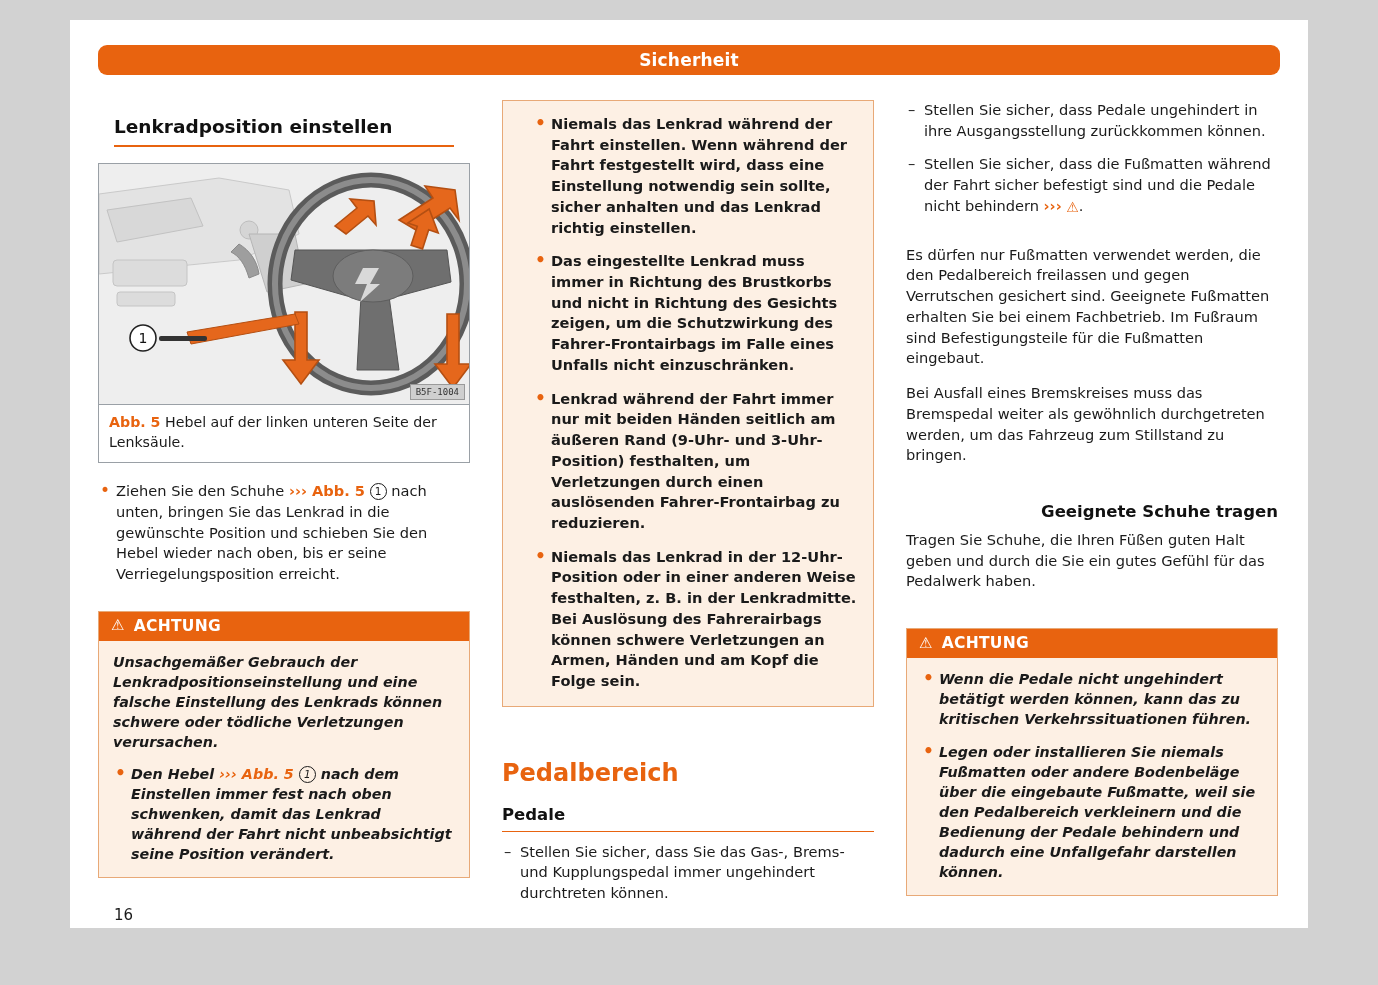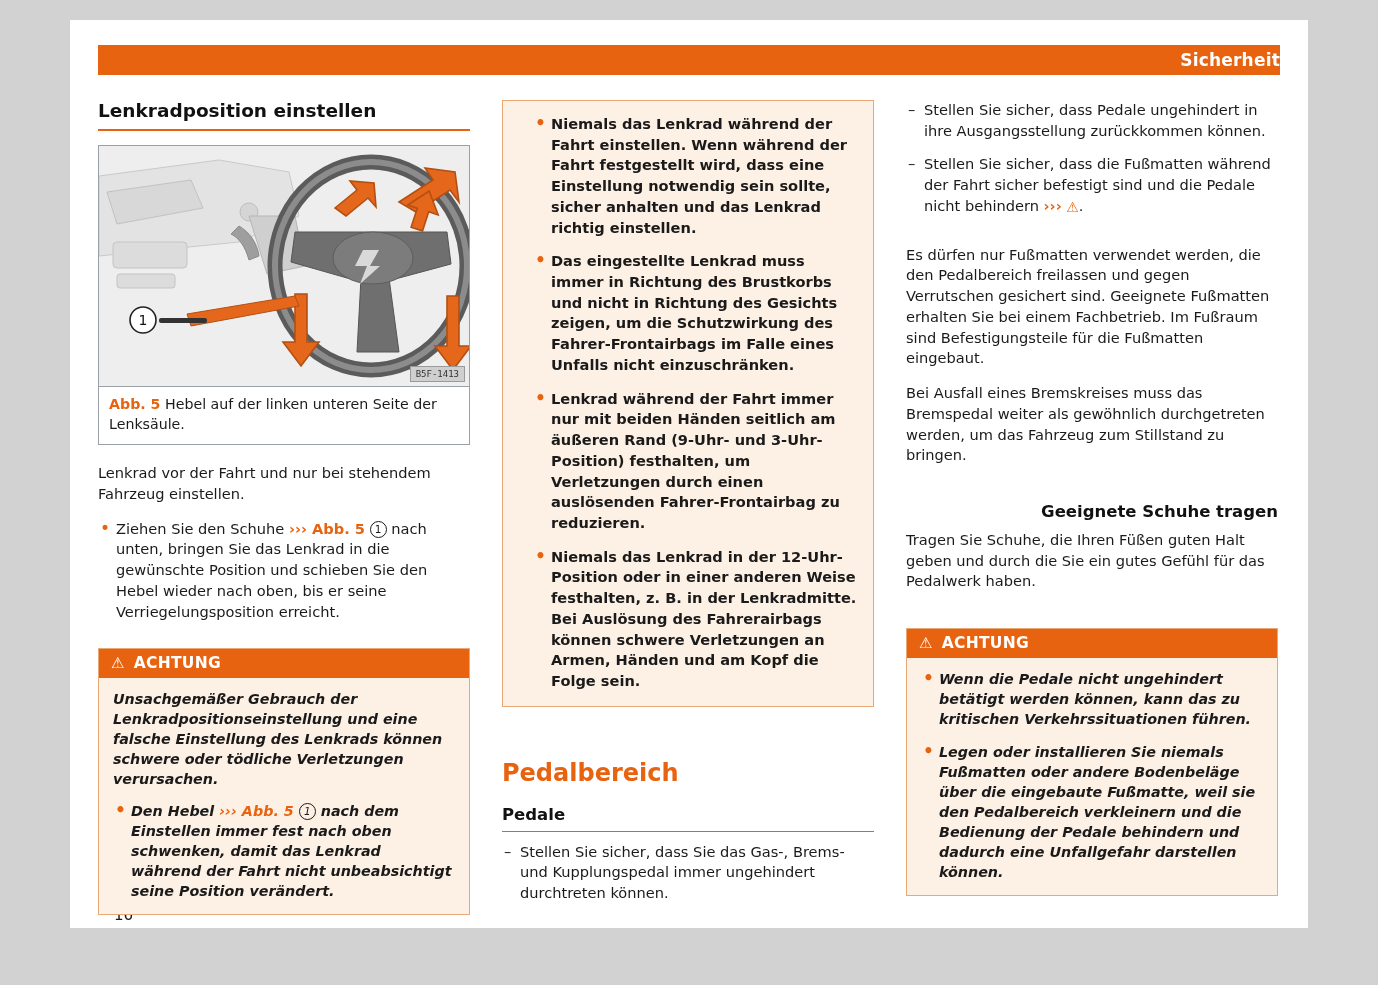--- a/index.html
+++ b/index.html
@@ -17,22 +17,23 @@
     box-sizing:border-box;
   }
   .header-bar{
     position:absolute;
     left:28px;top:25px;
     width:1182px;height:30px;
     background:#e8630f;
     color:#ffffff;
     font-size:17px;
     font-weight:bold;
-    display:flex;align-items:center;justify-content:flex-end;
+    display:flex;align-items:center;justify-content:center;
     letter-spacing:.2px;
+    border-radius:9px;
   }
   .page-number{
     position:absolute;
     left:44px;top:886px;
     font-size:15px;
     color:#1a1a1a;
   }
   .columns{
     position:absolute;
     left:28px;top:80px;
@@ -43,21 +44,21 @@
     top:0;width:372px;height:810px;
   }
   .col1{left:0;}
   .col2{left:404px;}
   .col3{left:808px;}
 
   h2.section-title{
     font-size:18.5px;
     font-weight:bold;
     color:#111;
-    margin:0;
+    margin:16px;
     padding:0 0 8px 0;
     border-bottom:2px solid #e8630f;
   }
   h2.big-title{
     font-size:24px;
     font-weight:bold;
     color:#e8630f;
     margin:0 0 18px 0;
     padding:0;
     border:none;
@@ -257,31 +258,30 @@
               <path d="M210 86 l0 -20 l-10 0 l16 -20 l16 20 l-10 0 l0 20 z" transform="translate(108,-2) rotate(18 216 66)"></path>
               <path d="M300 150 l0 50 l12 0 l-18 24 l-18 -24 l12 0 l0 -50 z" transform="translate(60,0)"></path>
               <path d="M182 158 l0 48 l12 0 l-18 24 l-18 -24 l12 0 l0 -48 z" transform="translate(26,-10)"></path>
             </g>
 
             <path d="M88 168 L196 150 L200 160 L92 180 Z" fill="#e5671c" stroke="#b44f12"></path>
             <rect x="60" y="172" width="48" height="5" rx="2" fill="#333"></rect>
             <circle cx="44" cy="174" r="13" fill="#ffffff" stroke="#222" stroke-width="1.6"></circle>
             <text x="44" y="179" font-size="14" text-anchor="middle" fill="#111" font-family="DejaVu Sans">1</text>
           </svg>
-          <span class="fig-code">B5F-1413</span>
+          <span class="fig-code">B5F-1004</span>
         </div>
         <div class="fig-caption">
           <b>Abb. 5</b>
           <span>Hebel auf der linken unteren Seite der Lenksäule.</span>
         </div>
       </div>
 
       <div class="sp18"></div>
 
-      <p>Lenkrad vor der Fahrt und nur bei stehendem Fahrzeug einstellen.</p>
 
       <ul class="b">
         <li>
           <span>Ziehen Sie den Schuhe </span><span class="ref">››› Abb. 5</span> <span class="circ">1</span><span> nach unten, bringen Sie das Lenkrad in die gewünschte Position und schieben Sie den Hebel wieder nach oben, bis er seine Verriegelungsposition erreicht.</span>
         </li>
       </ul>
 
       <div class="sp26"></div>
 
       <div class="achtung">

